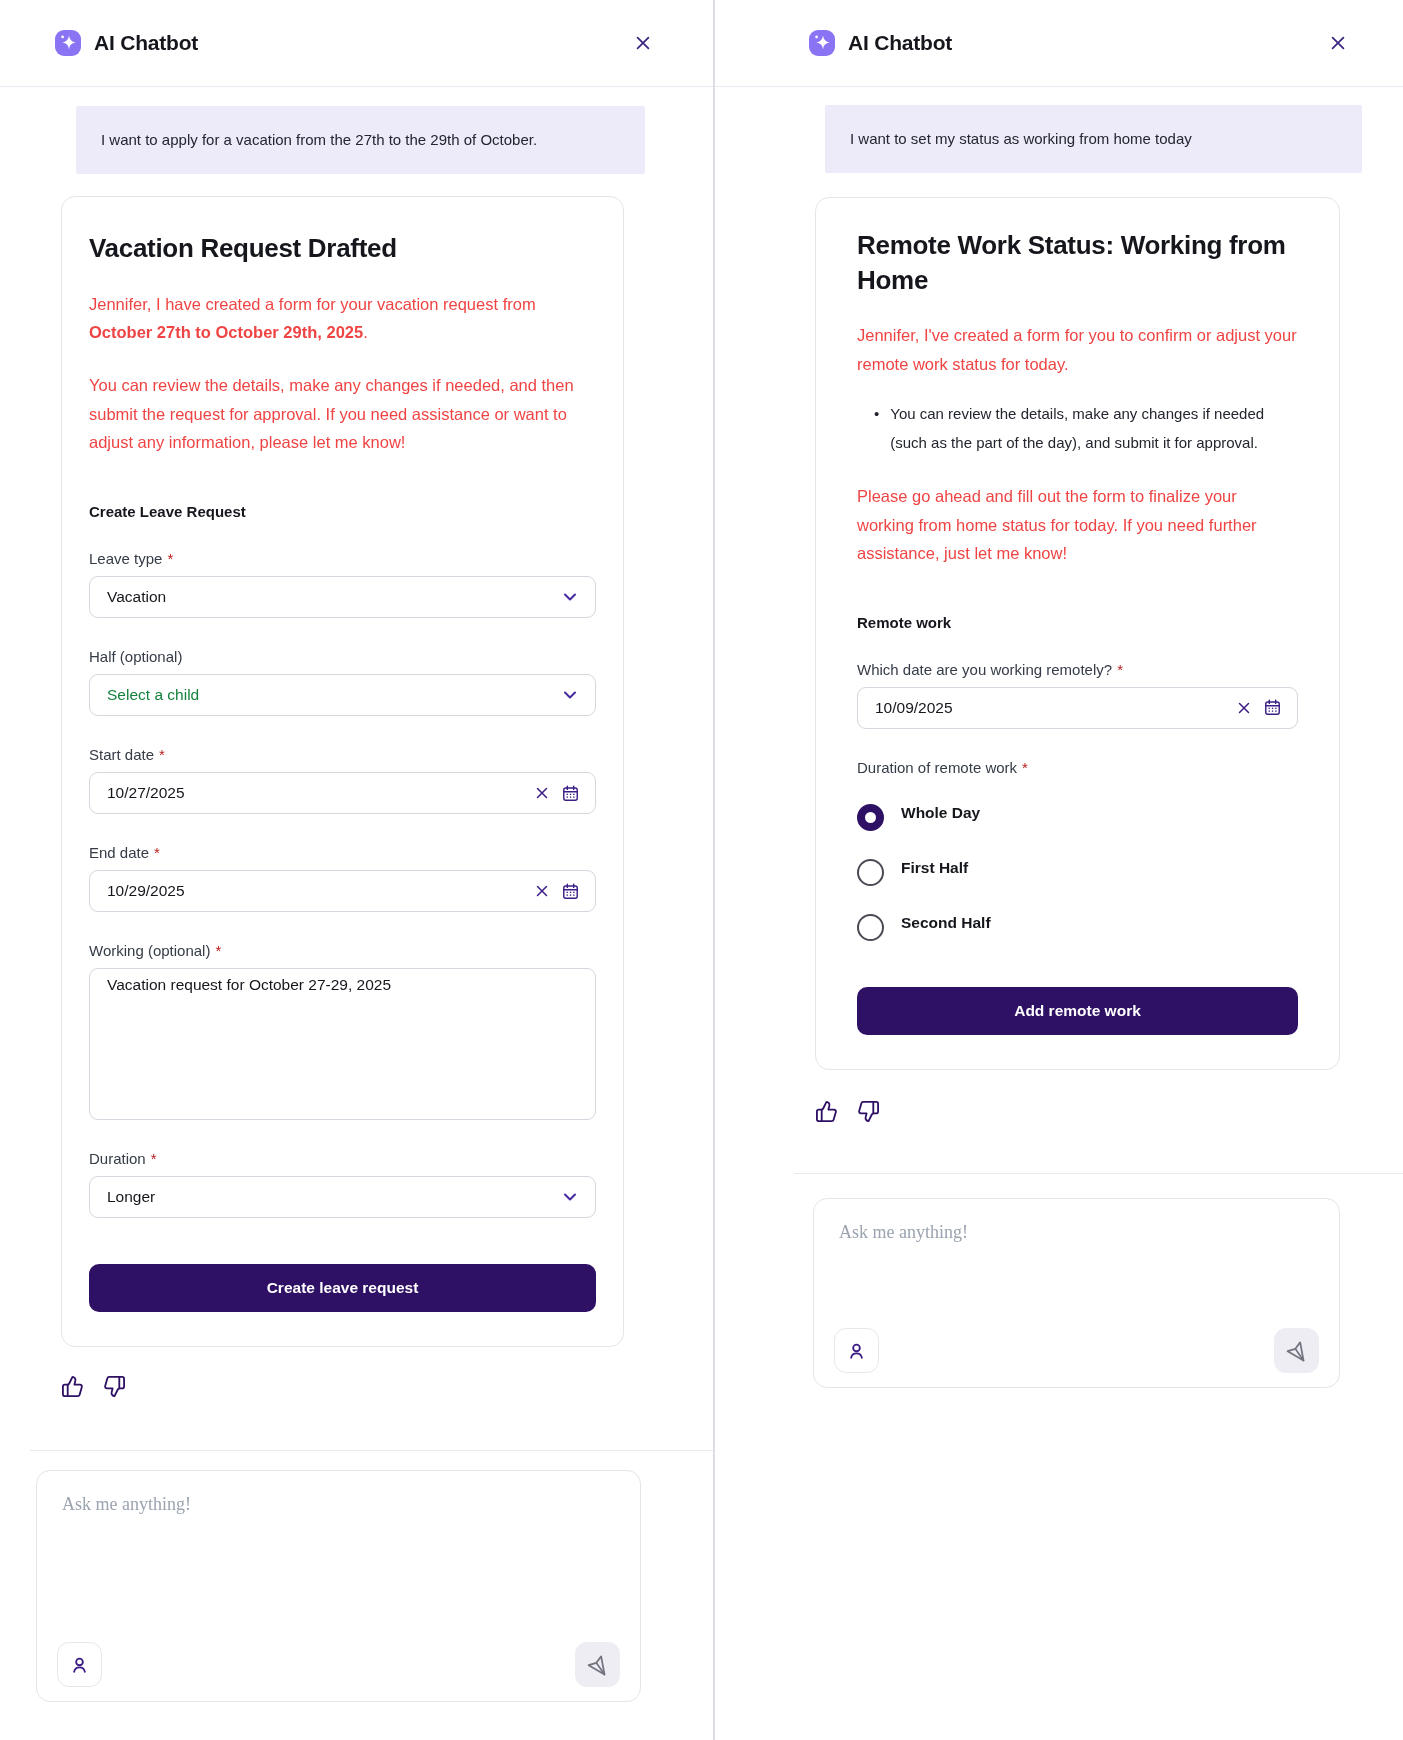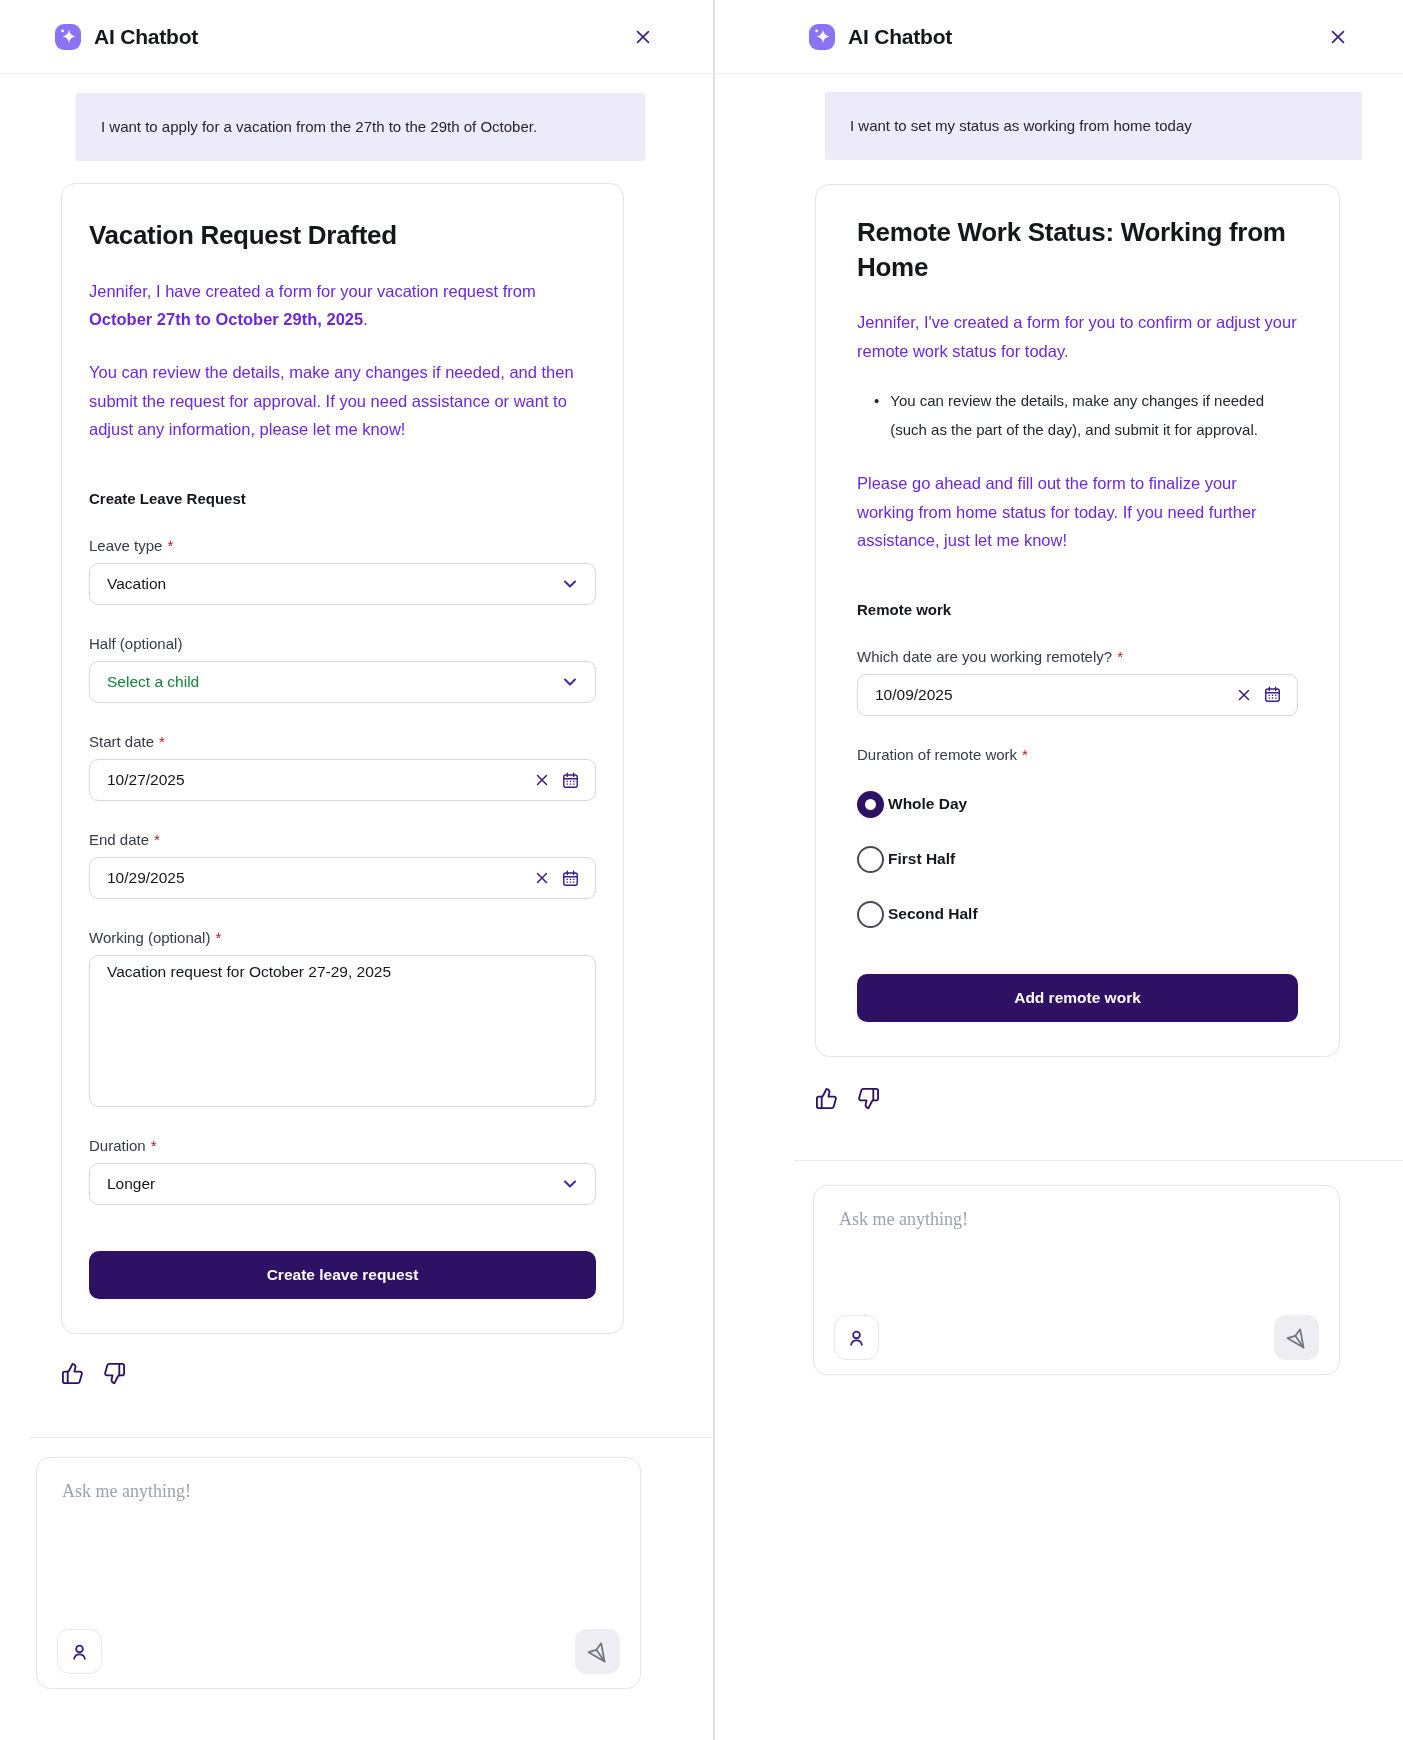--- a/index.html
+++ b/index.html
@@ -7,56 +7,56 @@
   body {
     position: relative; overflow: hidden; background:#ffffff;
     font-family:"Liberation Sans", sans-serif; color:#23262e;
   }
   .vdivider { position:absolute; left:713px; top:0; width:2px; height:100%; background:#dddde6; }
   .panel { position:absolute; top:0; height:100%; }
   .panel-left  { left:0;    width:713px; }
   .panel-right { left:715px; width:688px; }
 
   
-  .chat-header { display:flex; align-items:center; height:74px; border-bottom:1.5px solid #e9e9f1; }
+  .chat-header { display:flex; align-items:center; height:87px; border-bottom:1.5px solid #e9e9f1; }
   .panel-left  .chat-header { padding:0 60px 0 55px; }
   .panel-right .chat-header { padding:0 55px 0 94px; }
   .chat-title { margin-left:13px; font-size:21px; font-weight:700; color:#15171d; letter-spacing:-0.2px; }
   .close-btn { margin-left:auto; background:none; border:none; cursor:pointer; display:flex; }
 
   
   .bubble { background:#edebfa; border-radius:2px; padding:21px 25px; font-size:15px; line-height:1.75; color:#23262e; }
   .panel-left  .bubble-wrap { margin:19px 68px 0 76px; }
   .panel-right .bubble-wrap { margin:18px 41px 0 110px; }
 
   
   .card { border:1.5px solid #e4e4ea; border-radius:14px; background:#fff; }
   .panel-left  .card { margin:22px 89px 0 61px; padding:34px 27px; }
   .panel-right .card { margin:24px 63px 0 100px; padding:30px 41px 34px; }
   .card-title { font-size:26px; font-weight:700; color:#15171d; line-height:1.32; letter-spacing:-0.3px; }
-  .card-p { margin-top:24px; font-size:16.5px; line-height:1.74; color:#6d28d9; }
+  .card-p { margin-top:24px; font-size:16.5px; line-height:1.74; color:#ef4444; }
   .card-bullet { margin-top:22px; padding-left:17px; display:flex; font-size:15px; line-height:1.92; color:#23262e; }
   .card-bullet .dot { margin-right:11px; }
   .form-title { margin-top:46px; font-size:15px; font-weight:700; color:#15171d; }
 
   .field { margin-top:30px; }
   .field-label { font-size:15px; color:#353b47; margin-bottom:9px; }
   .req { color:#b91c1c; margin-left:5px; }
   .control { height:42px; border:1.5px solid #d6d6de; border-radius:9px; display:flex; align-items:center;
              gap:10px; padding:0 15px 0 17px; font-size:15.5px; color:#15171d; background:#fff; cursor:pointer; }
   .control .value { flex:1; }
   .control.is-placeholder .value { color:#15803d; }
   .icon-btn { background:none; border:none; padding:0; display:flex; cursor:pointer; }
   textarea.comment-box { display:block; width:100%; height:152px; border:1.5px solid #d6d6de; border-radius:9px;
              padding:4px 17px; font-size:15.5px; line-height:1.6; color:#15171d; resize:none; font-family:inherit; outline:none; }
   .submit-btn { margin-top:46px; width:100%; height:48px; border:none; border-radius:10px; background:#2e1065;
              color:#fff; font-size:15.5px; font-weight:600; font-family:inherit; cursor:pointer; }
 
   
-  .radio-row { display:flex; align-items:center; gap:4px; margin-top:28px; cursor:pointer; }
+  .radio-row { display:flex; gap:17px; margin-top:28px; cursor:pointer; }
   .radio-row:first-of-type { margin-top:26px; }
   .radio { width:27px; height:27px; border-radius:50%; flex:none; }
   .radio.on  { border:8px solid #2e1065; }
   .radio.off { border:2px solid #494a54; }
   .radio-label { font-size:15.5px; font-weight:600; color:#15171d; }
 
   
   .feedback { display:flex; gap:19px; align-items:center; }
   .panel-left  .feedback { margin:28px 0 0 61px; }
   .panel-right .feedback { margin:30px 0 0 100px; }

